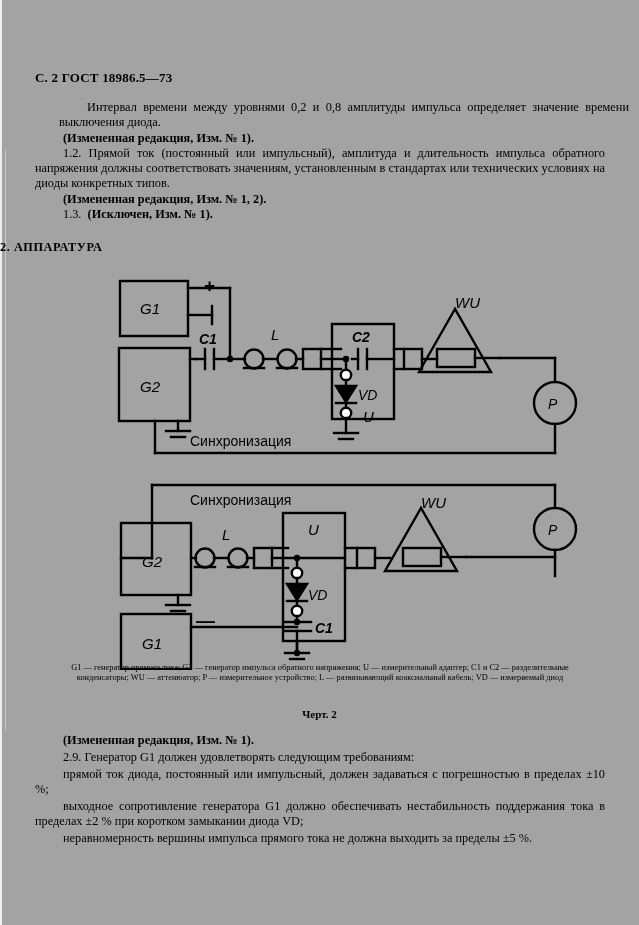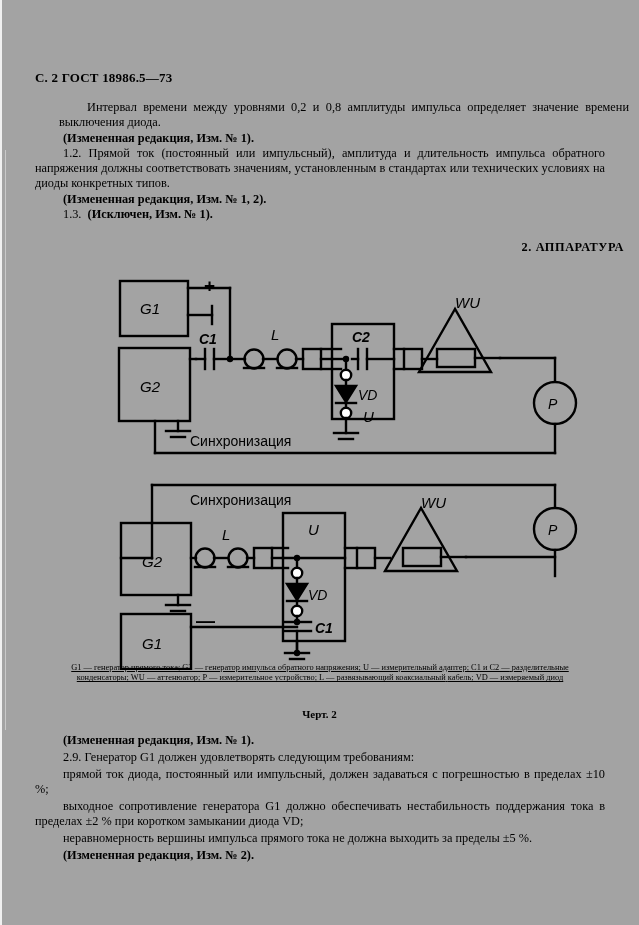--- a/index.html
+++ b/index.html
@@ -53,46 +53,44 @@
     text-align: justify;
     text-justify: inter-word;
   }
   .indent { text-indent: 28px; }
   .bold { font-weight: bold; }
 
   .section-title {
     position: absolute;
     left: 0;
     width: 583px;
-    text-align: right;
+    text-align: left;
     font-size: 12.3px;
     font-weight: bold;
     letter-spacing: 0.6px;
-    margin-left: 41px;
   }
 
   
   .figure {
     position: absolute;
     left: 0;
     top: 270px;
     width: 639px;
     height: 400px;
   }
   .fig-svg { display: block; }
 
   .caption {
     position: absolute;
     left: 55px;
     top: 663px;
     width: 530px;
     font-size: 8.4px;
     line-height: 10.4px;
     text-align: center;
-    text-decoration: underline;
   }
   .fig-number {
     position: absolute;
     left: 0;
     top: 708px;
     width: 639px;
     text-align: center;
     font-size: 11px;
     font-weight: bold;
   }
@@ -301,15 +299,14 @@
     <span>кабель; VD — измеряемый диод</span>
   </div>
 
   <div class="fig-number">Черт. 2</div>
 
   <div class="body-text indent bold" style="top:733px;">(Измененная редакция, Изм. № 1).</div>
   <div class="body-text indent" style="top:750px;">2.9.  Генератор G1 должен удовлетворять следующим требованиям:</div>
   <div class="body-text indent" style="top:767px;">прямой ток диода, постоянный или импульсный, должен задаваться с погрешностью в пределах ±10 %;</div>
   <div class="body-text indent" style="top:799px;">выходное сопротивление генератора G1 должно обеспечивать нестабильность поддержания тока в пределах ±2 % при коротком замыкании диода VD;</div>
   <div class="body-text indent" style="top:831px;">неравномерность вершины импульса прямого тока не должна выходить за пределы ±5 %.</div>
-  <div class="body-text indent bold" style="top:848px;">(Измененная редакция, Изм. № 2).</div>
 
 </div>
 
 </body></html>

